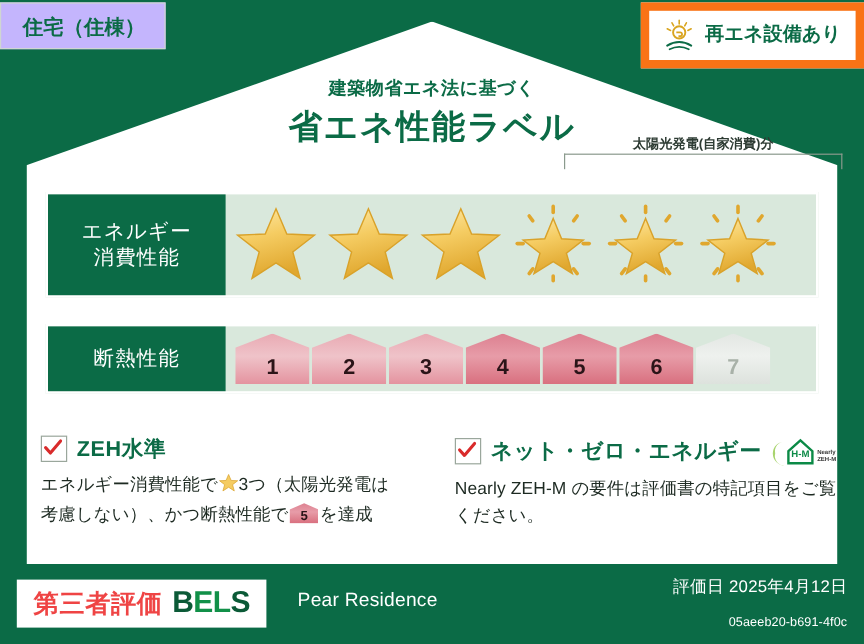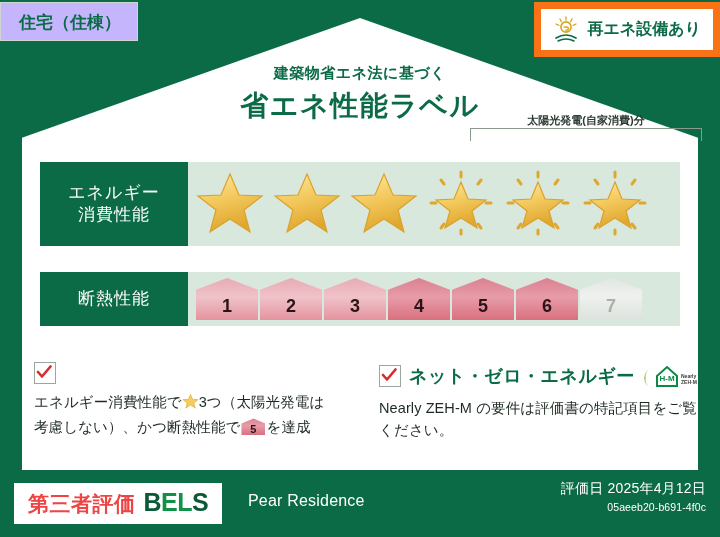--- a/index.html
+++ b/index.html
@@ -288,21 +288,21 @@
     letter-spacing: .2px;
   }
   .footer-right {
     position: absolute;
     right: 14px;
     top: 10px;
     text-align: right;
     color: #ffffff;
   }
   .eval-date { font-size: 14px; letter-spacing: .2px; }
-  .eval-id   { font-size: 10.5px; margin-top: 3px; letter-spacing: .1px; }
+  .eval-id   { font-size: 10.5px; margin-top: 15px; letter-spacing: .1px; }
 </style>
 </head>
 <body>
 
 <div id="label">
 
   <div class="house-body"></div>
 
   <div class="tag-dwelling">
     <span>住宅（住棟）</span>
@@ -434,20 +434,21 @@
     </div>
   </div>
 
   <div class="crit crit-left">
     <div class="crit-head">
       <span class="chk">
         <svg width="16" height="16" viewBox="0 0 16 16">
           <path d="M2 8 L6 12.5 L14.5 2.5" fill="none" stroke="#d92b2b" stroke-width="2.6" stroke-linecap="round" stroke-linejoin="round"></path>
         </svg>
       </span>
+      <span class="crit-title">ZEH水準</span>
     </div>
     <div class="crit-text"><span>エネルギー消費性能で</span><span class="inline-star"><svg width="17" height="17" viewBox="0 0 72 72">
             <polygon points="36,6 45,27 68,28 50,42 56,64 36,51 16,64 22,42 4,28 27,27" fill="#f5cc62" stroke="#d9a22a" stroke-width="2.5"></polygon>
           </svg></span><span>3つ（太陽光発電は考慮しない）、かつ断熱性能で</span><span class="inline-house"><i>5</i></span><span>を達成</span></div>
   </div>
 
   <div class="crit crit-right">
     <div class="crit-head">
       <span class="chk">
         <svg width="16" height="16" viewBox="0 0 16 16">

